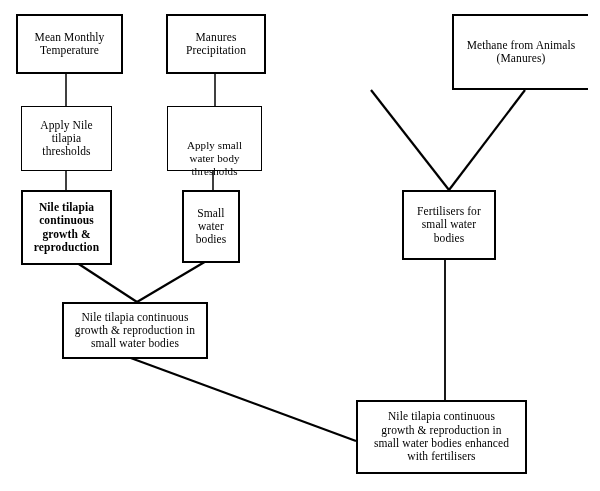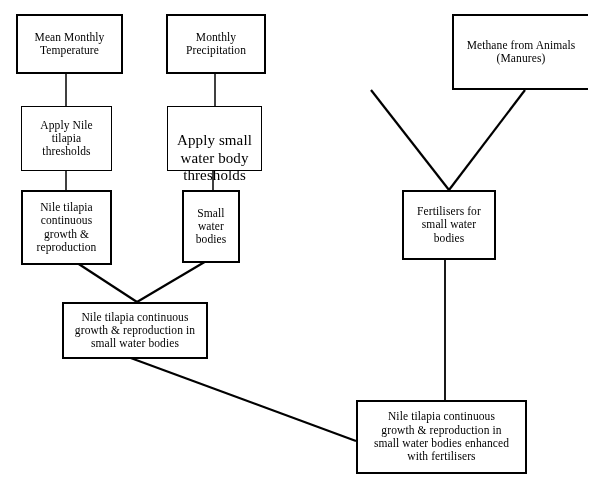--- a/index.html
+++ b/index.html
@@ -61,38 +61,38 @@
       <line x1="68" y1="257" x2="137" y2="302" stroke="#000000" stroke-width="2.2" stroke-linecap="butt"></line>
       <line x1="213" y1="257" x2="137" y2="302" stroke="#000000" stroke-width="2.2" stroke-linecap="butt"></line>
       <line x1="445" y1="260" x2="445" y2="400" stroke="#000000" stroke-width="1.8" stroke-linecap="butt"></line>
       <line x1="128" y1="357" x2="356" y2="441" stroke="#000000" stroke-width="2.2" stroke-linecap="butt"></line>
     </svg>
 <div class="node bold-border" style="left: 16px; top: 14px; width: 107px; height: 60px; background: rgb(255, 255, 255);">
       <span class="node-label" style="font-size: 11.5px;">Mean Monthly
 Temperature</span>
     </div>
     <div class="node bold-border" style="left: 166px; top: 14px; width: 100px; height: 60px; background: rgb(255, 255, 255);">
-      <span class="node-label" style="font-size: 11.5px;">Monthly
+      <span class="node-label" style="font-size: 11.5px;">Manures
 Precipitation</span>
     </div>
     <div class="node bold-border" style="left: 452px; top: 14px; width: 138px; height: 76px; background: rgb(255, 255, 255); justify-content: center;">
       <span class="node-label" style="font-size: 11.5px;">Methane from Animals
 (Manures)</span>
     </div>
     <div class="node" style="left: 21px; top: 106px; width: 91px; height: 65px; background: rgb(255, 255, 255); justify-content: center;">
       <span class="node-label" style="font-size: 11.5px;">Apply  Nile
 tilapia
 thresholds</span>
     </div>
     <div class="node" style="left: 167px; top: 106px; width: 95px; height: 65px; background: rgb(255, 255, 255);">
-      <span class="node-label" style="font-size: 15px; margin-top: 40px;">Apply small
+      <span class="node-label" style="font-size: 11px; margin-top: 40px;">Apply small
 water body
 thresholds</span>
     </div>
-    <div class="node bold-border" style="left: 21px; top: 190px; width: 91px; height: 75px; background: rgb(255, 255, 255);">
+    <div class="node bold-border" style="left: 21px; top: 190px; width: 91px; height: 75px; background: rgb(255, 255, 255); font-weight: bold;">
       <span class="node-label" style="font-size: 11.5px;">Nile tilapia
 continuous
 growth &amp;
 reproduction</span>
     </div>
     <div class="node bold-border" style="left: 182px; top: 190px; width: 58px; height: 73px; background: rgb(255, 255, 255);">
       <span class="node-label" style="font-size: 11.5px; font-family: Liberation Serif, serif;">Small
 water
 bodies</span>
     </div>

